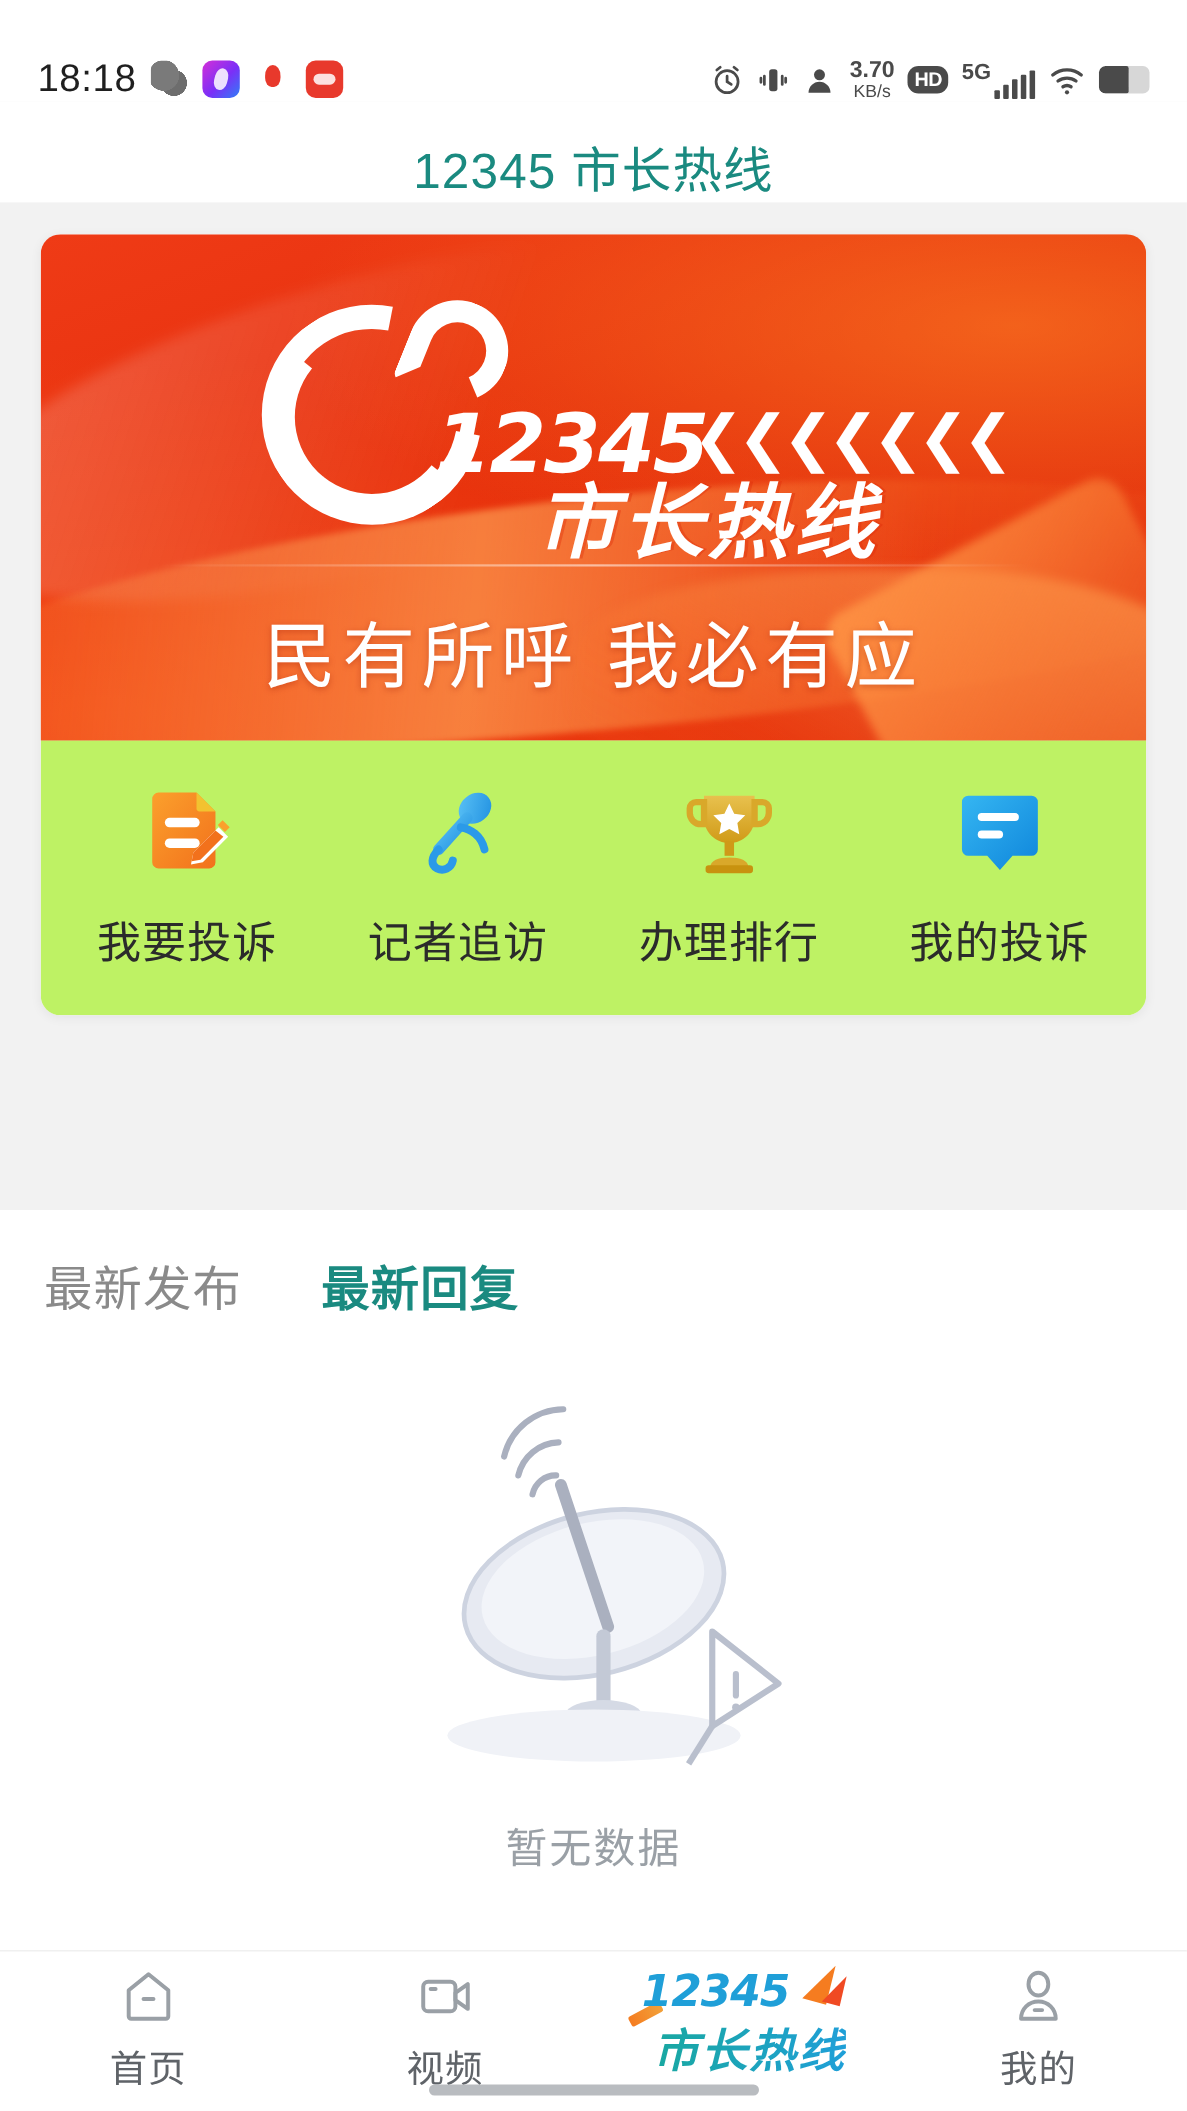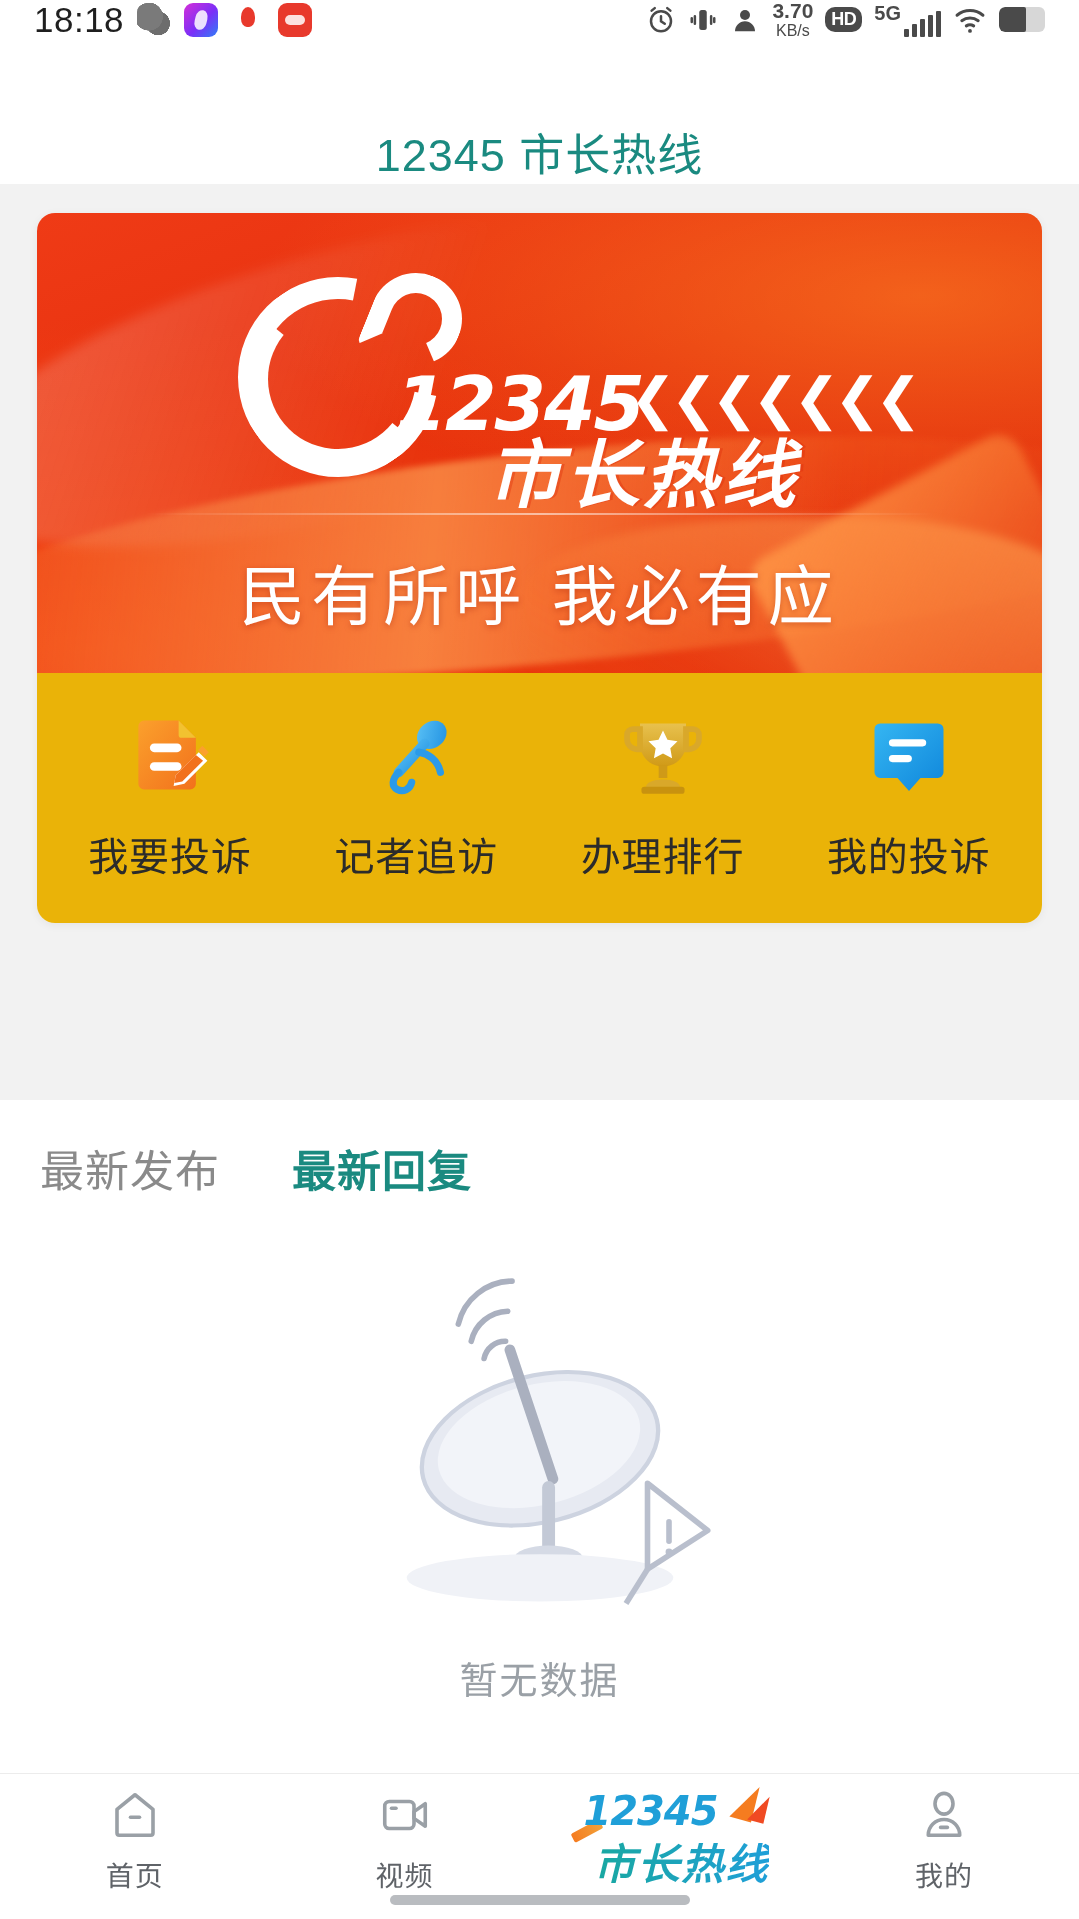--- a/index.html
+++ b/index.html
@@ -8,21 +8,21 @@
     width:1079px; height:1919px;
     background:#ffffff;
     font-family:"Liberation Sans","DejaVu Sans",sans-serif;
     overflow:hidden;
   }
   #app { position:relative; width:1079px; height:1919px; background:#f2f2f2; }
 
   
   .statusbar{
     position:absolute; top:0; left:0; width:1079px; height:92px;
-    background:#ffffff; display:flex; align-items:flex-start;
+    background:#ffffff; display:flex; align-items:flex-end;
     padding:0 34px;
   }
   .sb-left{ display:flex; align-items:center; gap:13px; }
   .sb-time{ font-size:35px; color:#1f1f1f; letter-spacing:.5px; font-weight:400; }
   .sb-app{ width:34px; height:34px; border-radius:9px; display:block; }
   .app-wechat{ background:radial-gradient(circle at 35% 40%, #7a7a7a 0 46%, transparent 47%),
                           radial-gradient(circle at 62% 60%, #6d6d6d 0 40%, transparent 41%);
                background-color:transparent; }
   .app-purple{ background:linear-gradient(135deg,#d42fd8 0%,#7b2ff7 55%,#2f7ef7 100%); position:relative; }
   .app-purple:after{ content:""; position:absolute; left:11px; top:7px; width:12px;height:20px;
@@ -130,21 +130,21 @@
     position:absolute; left:108px; right:108px; top:300px; height:2px;
     background:linear-gradient(90deg, rgba(255,255,255,0), rgba(255,255,255,.55), rgba(255,255,255,0));
   }
   .banner .slogan{
     position:absolute; left:0; right:0; top:330px; text-align:center;
     font-size:66px; font-weight:400; color:#ffffff; letter-spacing:6px;
     text-shadow:0 2px 6px rgba(150,20,0,.35);
   }
 
   
-  .quick{ display:flex; padding:34px 10px 40px; background:#eab308; }
+  .quick{ display:flex; padding:34px 10px 40px; background:#bef264; }
   .qitem{ flex:1; display:flex; flex-direction:column; align-items:center; gap:22px; }
   .qicon{ width:96px; height:96px; display:flex; align-items:center; justify-content:center; }
   .qlabel{ font-size:40px; color:#2b2b2b; letter-spacing:1px; }
 
   
   .panel{
     position:absolute; top:1100px; left:0; width:1079px; bottom:146px;
     background:#ffffff;
   }
   .tabs{ display:flex; gap:72px; padding:36px 40px 0 40px; }
@@ -157,21 +157,21 @@
   .empty-text{ font-size:38px; color:#9aa0a6; margin-top:12px; letter-spacing:2px; }
 
   
   .bottomnav{
     position:absolute; left:0; bottom:0; width:1079px; height:146px;
     background:#ffffff; border-top:1px solid #ececec;
     display:flex; align-items:flex-start; padding-top:12px;
   }
   .nitem{ flex:1; display:flex; flex-direction:column; align-items:center; gap:10px; }
   .nicon{ height:58px; display:flex; align-items:center; justify-content:center; }
-  .nlabel{ font-size:28px; color:#5f6368; letter-spacing:1px; }
+  .nlabel{ font-size:34px; color:#5f6368; letter-spacing:1px; }
   .center-logo{ position:relative; width:210px; height:106px; }
   .center-logo .l1{
     position:absolute; left:14px; top:2px; font-size:40px; font-weight:700; font-style:italic;
     color:#1f9fd8; letter-spacing:-1px; font-family:"DejaVu Sans",sans-serif;
   }
   .center-logo .bolt{
     position:absolute; right:18px; top:0px; width:0;height:0;
     border-left:14px solid transparent; border-right:10px solid transparent;
     border-bottom:34px solid #f57c20; transform:skewX(-16deg) rotate(14deg);
   }

